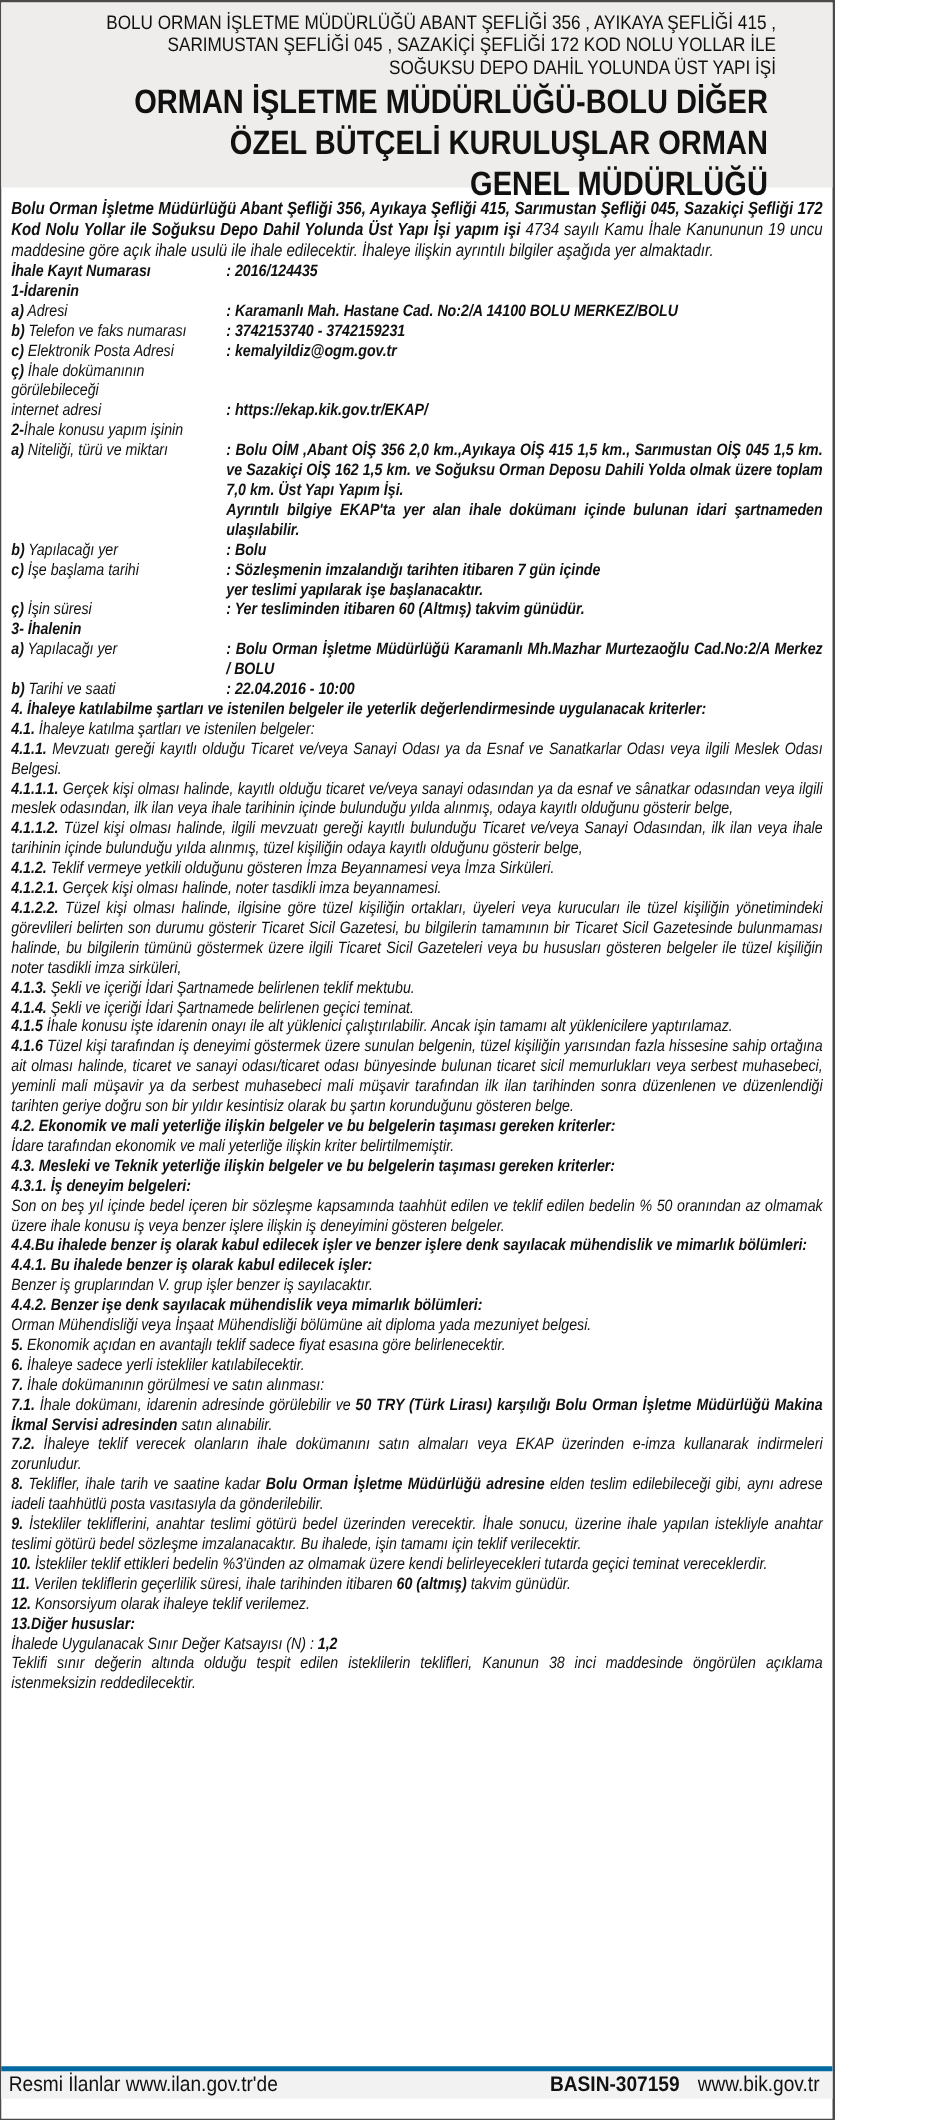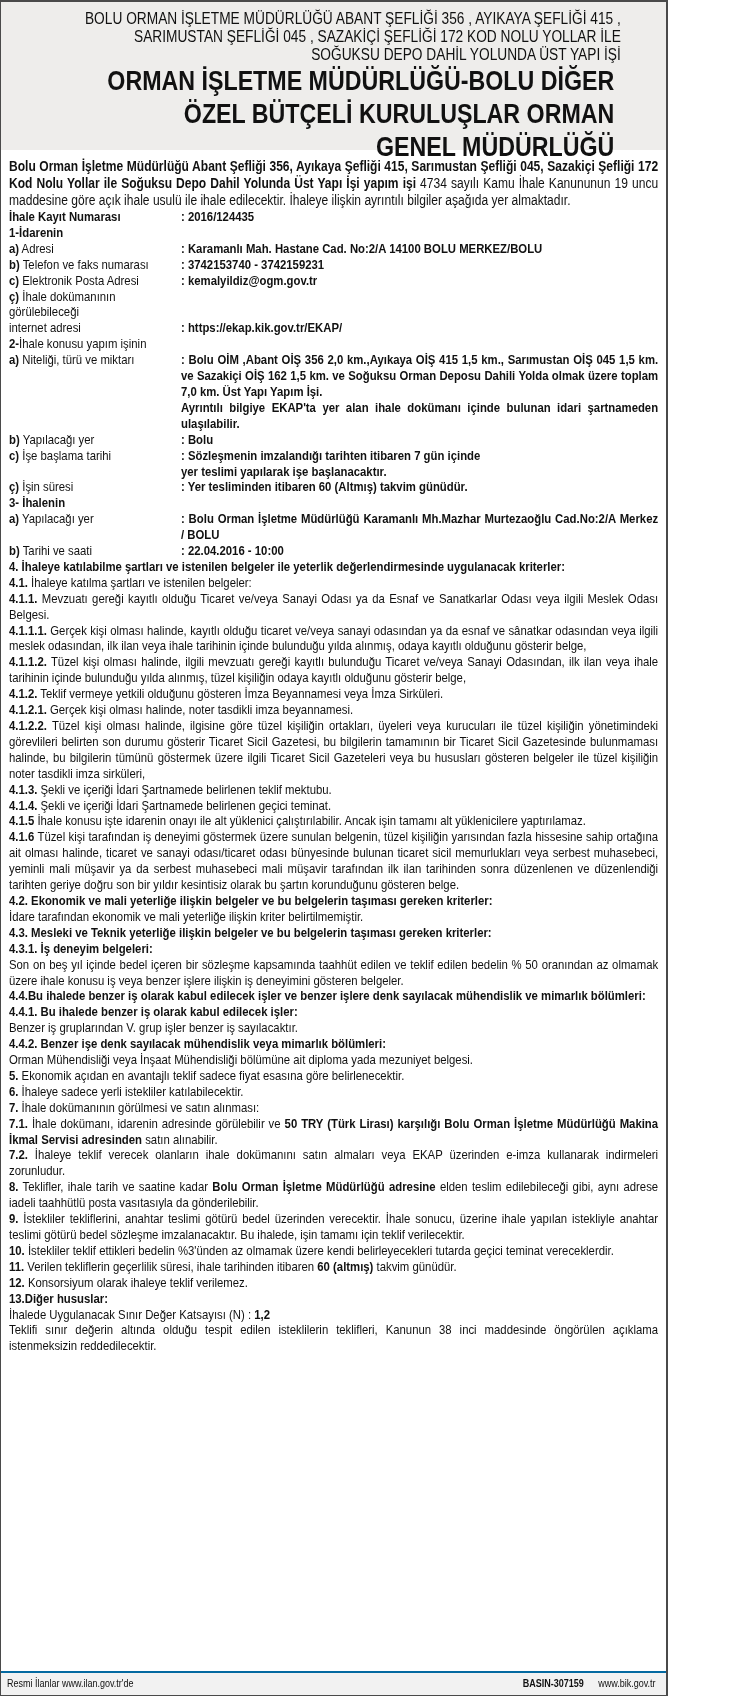--- a/index.html
+++ b/index.html
@@ -16,33 +16,33 @@
   }
   .sub-title {
     font-family: "Liberation Sans", sans-serif; font-size: 15.6px; line-height: 18px;
     transform: scaleX(0.88); transform-origin: center; white-space: nowrap;
   }
   .main-title {
     font-family: "Liberation Sans", sans-serif; font-weight: bold; font-size: 27px; line-height: 31px;
     transform: scaleX(0.86); transform-origin: center; white-space: nowrap; margin-top: 2px;
   }
   .body {
-    padding: 8px 8px 0 8px; font-size: 13.2px; line-height: 15.9px;
+    padding: 8px 8px 0 8px; font-size: 13.2px; line-height: 15.9px; font-style: italic;
   }
   .cond { display: block; transform: scaleX(0.86); transform-origin: left; width: 116.3%; }
   .p { margin: 0; text-align: justify; }
   .p.lead { font-size: 14px; line-height: 17px; }
   .b { font-weight: bold; }
   .row { display: flex; }
   .row .lbl { width: 200px; flex: none; }
   .row .val { flex: 1; font-weight: bold; text-align: justify; }
   .footer {
-    position: absolute; left: 0; right: 0; bottom: 0; height: 22px;
-    background: #f2f2f2; border-top: 2px solid #0369a1;
-    font-size: 10px; line-height: 22px;
+    position: absolute; left: 0; right: 0; bottom: 16px; height: 22px;
+    background: #f2f2f2; border-top: 4px solid #0369a1;
+    font-size: 17px; line-height: 22px;
   }
   .footer .left { position: absolute; left: 6px; top: 0; transform: scaleX(0.9); transform-origin: left; }
   .footer .right { position: absolute; right: 10px; top: 0; transform: scaleX(0.9); transform-origin: right; white-space: nowrap; }
   .footer .basin { font-weight: bold; margin-right: 16px; }
 </style>
 </head>
 <body>
 
 <div class="frame">
   <div class="header">

